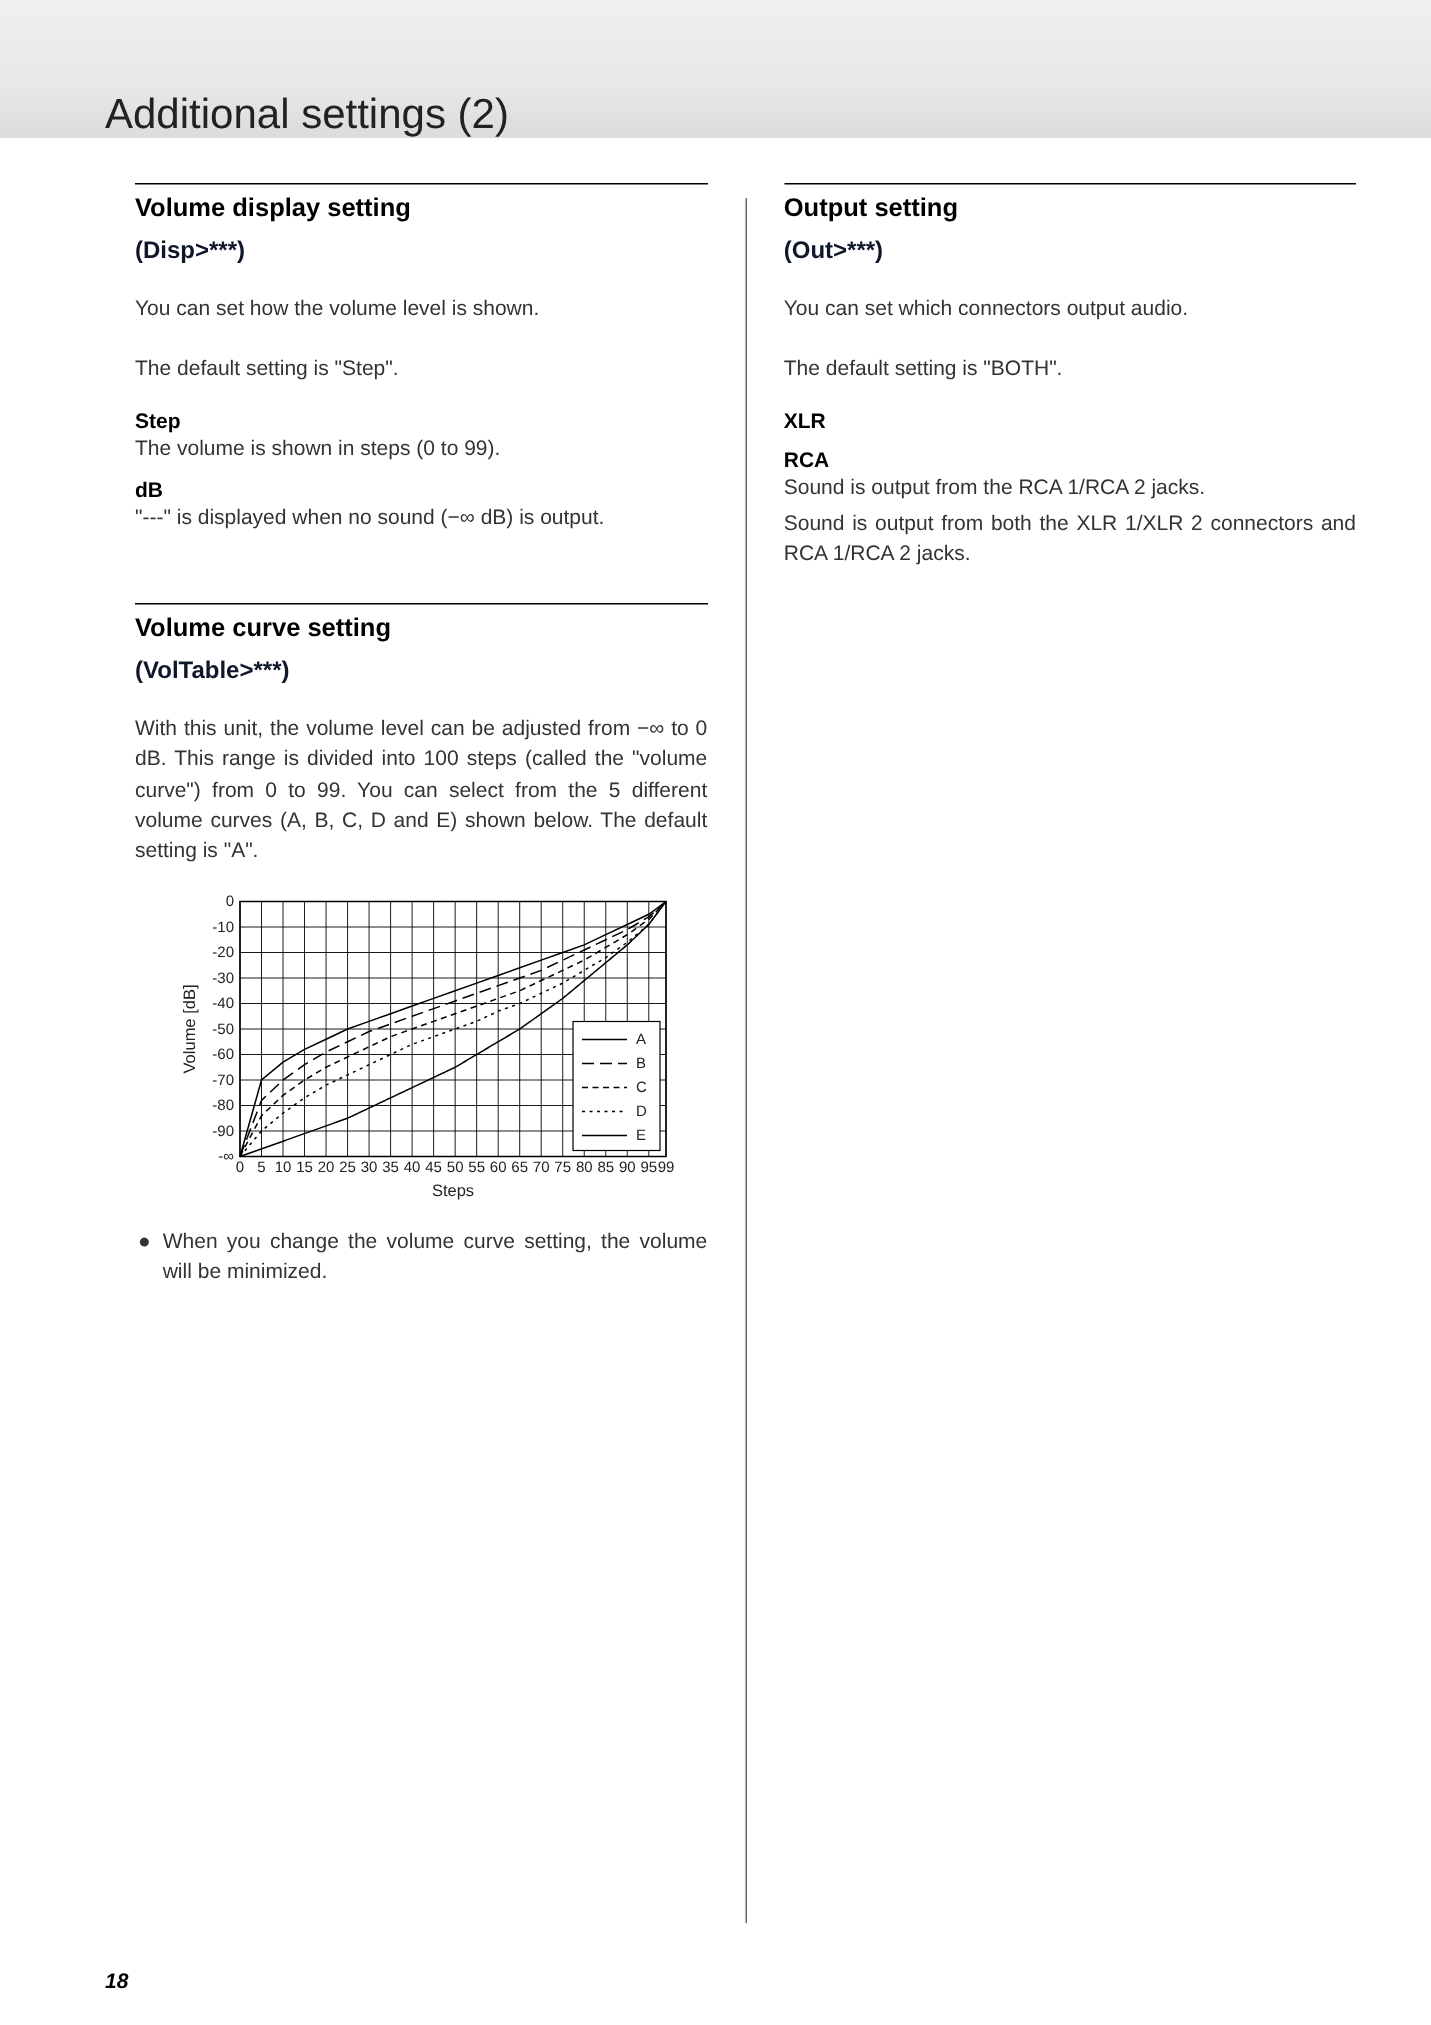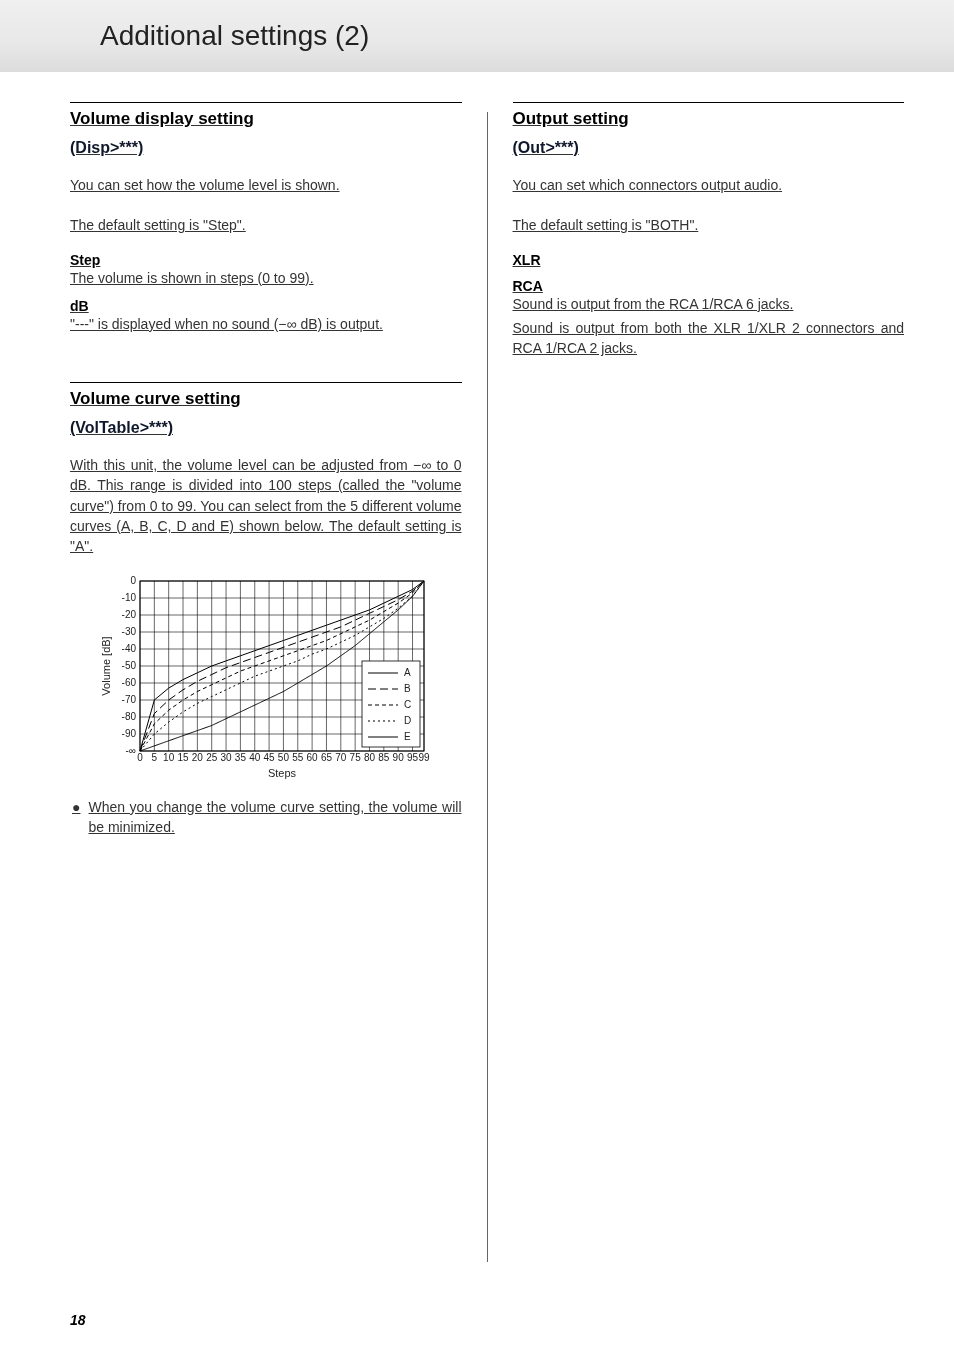--- a/index.html
+++ b/index.html
@@ -1,37 +1,36 @@
 <!DOCTYPE html>
 <html><head>
 <meta charset="utf-8">
 <style>
   * { box-sizing: border-box; margin: 0; padding: 0; }
   html, body { width: 954px; height: 1350px; font-family: "Helvetica Neue", Arial, sans-serif; color: #333; }
   body { background: #fff; position: relative; }
 
   .header-band {
     width: 100%;
-    height: 72px;
+    height: 92px;
     background: linear-gradient(to bottom, #f0f0f0 0%, #e8e8e8 60%, #dcdcdc 100%);
     display: flex;
-    align-items: center;
-    padding-left: 100px;
+    align-items: flex-end;
+    padding-left: 70px;
   }
   .header-band h1 {
     font-size: 28px;
     font-weight: 400;
     color: #222;
   }
 
   .content {
     display: flex;
-    padding: 30px 50px 0 70px;
+    padding: 30px 50px 0 90px;
     gap: 0;
-    text-decoration: underline;
   }
   .col {
     flex: 1;
     min-width: 0;
   }
   .col-left { padding-right: 25px; }
   .col-right { padding-left: 25px; }
 
   .divider {
     width: 1px;
@@ -254,21 +253,21 @@
 
     <hr class="section-rule">
     <div class="section-title">Output setting</div>
     <div class="section-sub">(Out&gt;***)</div>
     <p class="body">You can set which connectors output audio.</p>
     <p class="body last">The default setting is "BOTH".</p>
 
     <div class="opt-title">XLR</div>
 
     <div class="opt-title">RCA</div>
-    <p class="opt-desc">Sound is output from the RCA 1/RCA 6 jacks.</p>
+    <p class="opt-desc">Sound is output from the RCA 1/RCA 2 jacks.</p>
 
     <p class="opt-desc justify">Sound is output from both the XLR 1/XLR 2 connectors and RCA 1/RCA 2 jacks.</p>
 
   </div>
 
 </div>
 
 <div class="page-num">18</div>
 
 </body></html>

